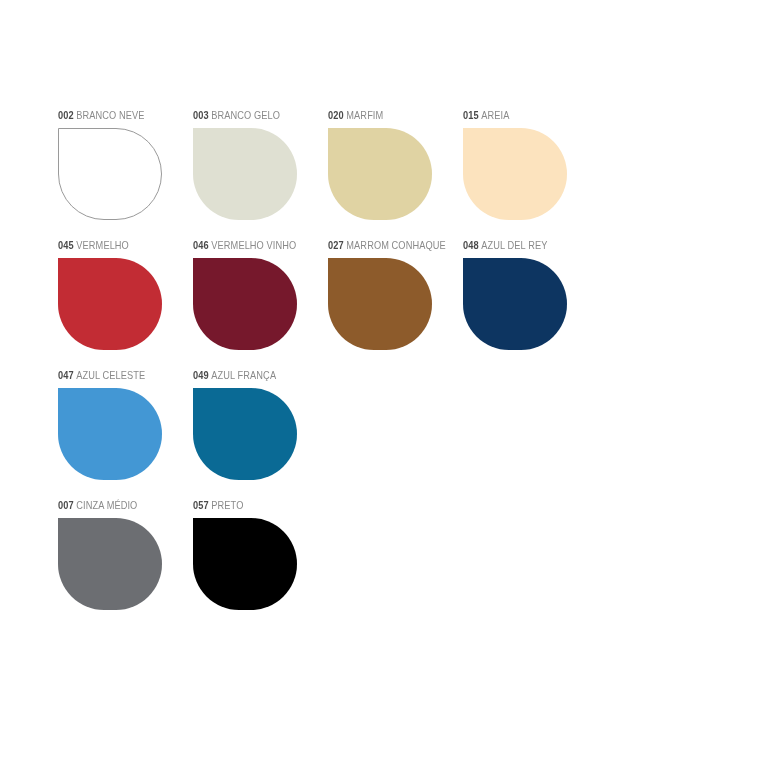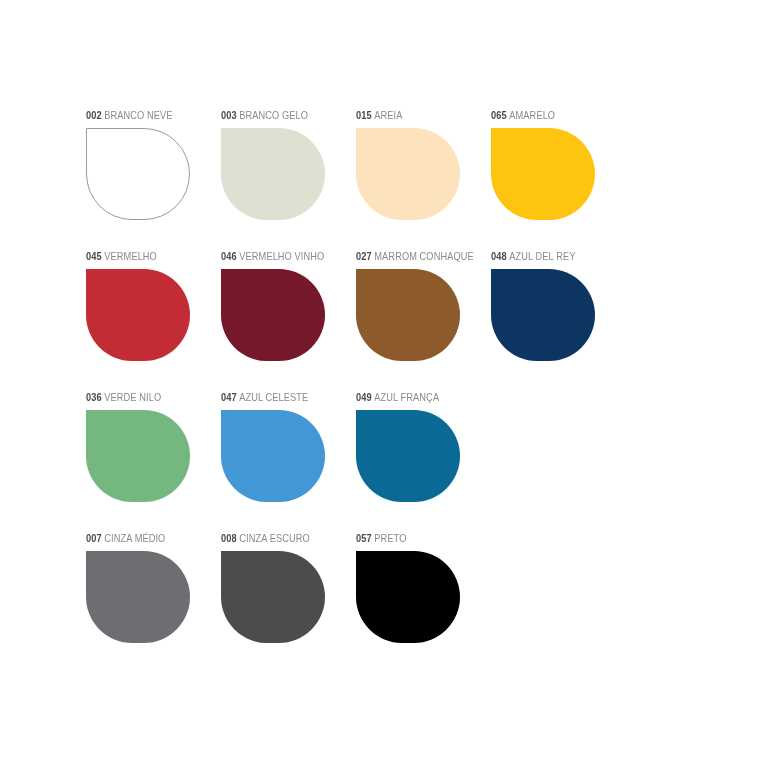--- a/index.html
+++ b/index.html
@@ -21,22 +21,21 @@
     background: #ffffff;
   }
 
   #swatch-grid {
     position: absolute;
     left: 58px;
     top: 108px;
     width: 660px;
     display: flex;
     flex-direction: column;
-    gap: 29px;
-    margin-left: 28px;
+    gap: 18px;
   }
 
   .swatch-row {
     display: flex;
     flex-direction: row;
     gap: 0px;
   }
 
   .swatch-cell {
     width: 135px;
@@ -88,26 +87,26 @@
       <div class="swatch-row">
         <div class="swatch-cell">
           <div class="swatch-label"><span class="swatch-code">002</span><span class="swatch-name">BRANCO NEVE</span></div>
           <div class="swatch-chip outlined" style="background: rgb(255, 255, 255);"></div>
         </div>
         <div class="swatch-cell">
           <div class="swatch-label"><span class="swatch-code">003</span><span class="swatch-name">BRANCO GELO</span></div>
           <div class="swatch-chip" style="background: rgb(223, 224, 210);"></div>
         </div>
         <div class="swatch-cell">
+          <div class="swatch-label"><span class="swatch-code">020</span><span class="swatch-name">MARFIM</span></div>
+          <div class="swatch-chip" style="background: rgb(224, 211, 163);"></div>
+        </div>
+        <div class="swatch-cell">
           <div class="swatch-label"><span class="swatch-code">015</span><span class="swatch-name">AREIA</span></div>
           <div class="swatch-chip" style="background: rgb(252, 227, 190);"></div>
-        </div>
-        <div class="swatch-cell">
-          <div class="swatch-label"><span class="swatch-code">065</span><span class="swatch-name">AMARELO</span></div>
-          <div class="swatch-chip" style="background: rgb(253, 197, 16);"></div>
         </div>
       </div>
       <div class="swatch-row">
         <div class="swatch-cell">
           <div class="swatch-label"><span class="swatch-code">045</span><span class="swatch-name">VERMELHO</span></div>
           <div class="swatch-chip" style="background: rgb(194, 44, 52);"></div>
         </div>
         <div class="swatch-cell">
           <div class="swatch-label"><span class="swatch-code">046</span><span class="swatch-name">VERMELHO VINHO</span></div>
           <div class="swatch-chip" style="background: rgb(118, 24, 44);"></div>
@@ -116,40 +115,32 @@
           <div class="swatch-label"><span class="swatch-code">027</span><span class="swatch-name">MARROM CONHAQUE</span></div>
           <div class="swatch-chip" style="background: rgb(141, 91, 43);"></div>
         </div>
         <div class="swatch-cell">
           <div class="swatch-label"><span class="swatch-code">048</span><span class="swatch-name">AZUL DEL REY</span></div>
           <div class="swatch-chip" style="background: rgb(13, 53, 97);"></div>
         </div>
       </div>
       <div class="swatch-row">
         <div class="swatch-cell">
-          <div class="swatch-label"><span class="swatch-code">036</span><span class="swatch-name">VERDE NILO</span></div>
-          <div class="swatch-chip" style="background: rgb(116, 183, 127);"></div>
-        </div>
-        <div class="swatch-cell">
           <div class="swatch-label"><span class="swatch-code">047</span><span class="swatch-name">AZUL CELESTE</span></div>
           <div class="swatch-chip" style="background: rgb(67, 151, 212);"></div>
         </div>
         <div class="swatch-cell">
           <div class="swatch-label"><span class="swatch-code">049</span><span class="swatch-name">AZUL FRANÇA</span></div>
           <div class="swatch-chip" style="background: rgb(10, 106, 149);"></div>
         </div>
       </div>
       <div class="swatch-row">
         <div class="swatch-cell">
           <div class="swatch-label"><span class="swatch-code">007</span><span class="swatch-name">CINZA MÉDIO</span></div>
           <div class="swatch-chip" style="background: rgb(108, 110, 114);"></div>
         </div>
         <div class="swatch-cell">
-          <div class="swatch-label"><span class="swatch-code">008</span><span class="swatch-name">CINZA ESCURO</span></div>
-          <div class="swatch-chip" style="background: rgb(75, 76, 78);"></div>
-        </div>
-        <div class="swatch-cell">
           <div class="swatch-label"><span class="swatch-code">057</span><span class="swatch-name">PRETO</span></div>
           <div class="swatch-chip" style="background: rgb(0, 0, 0);"></div>
         </div>
       </div>
     </div>
 </div>
 
 </body></html>

